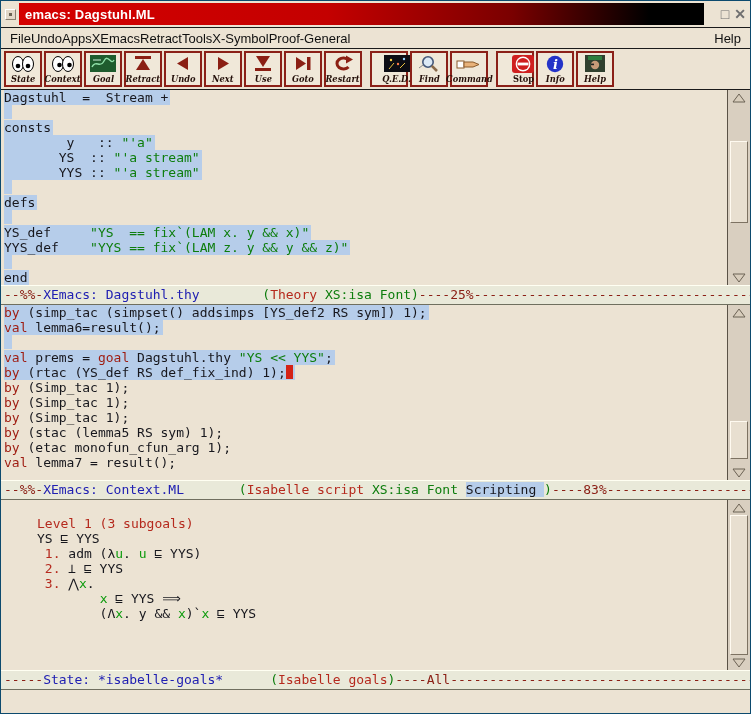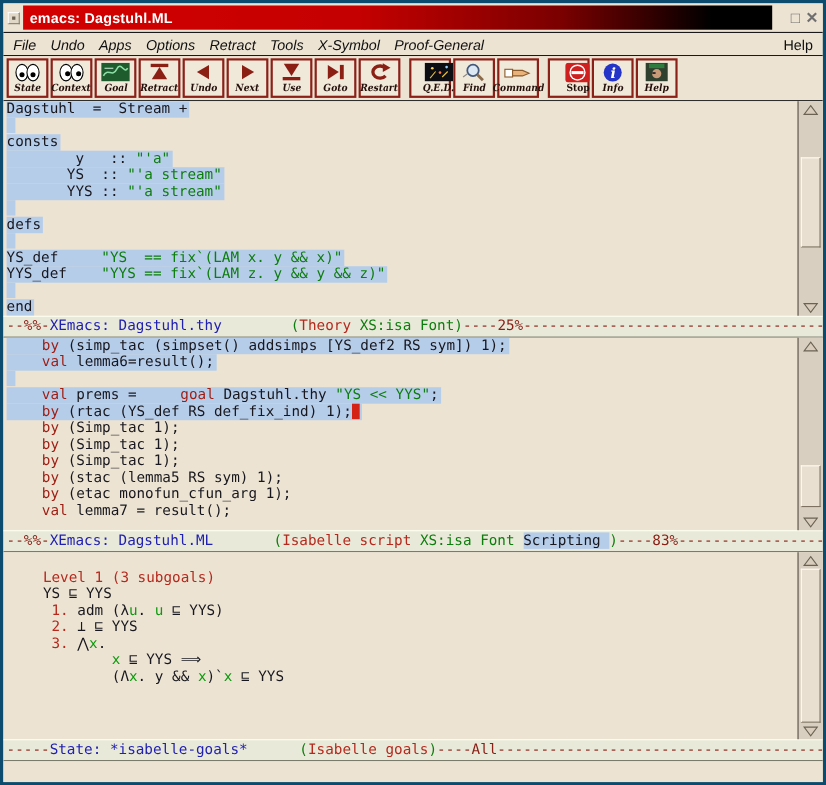--- a/index.html
+++ b/index.html
@@ -5,21 +5,21 @@
   :root{
     --c-bg:#ece3d3; --c-hl:#b6cdea; --c-text:#17171d;
     --c-keyword:#9e1b10; --c-string:#0d7d0d; --c-var:#0d9b0d;
     --c-red:#b5291d; --c-blue:#2020b2; --c-green:#0d7d0d; --c-maroon:#8b2016;
     --c-cursor:#d42316; --c-mlbg:#e9e9d9;
   }
   *{margin:0;padding:0;box-sizing:border-box;}
   html,body{background:#d8d0c2;}
   .frame{
     width:751px;height:714px;background:var(--c-bg);
-    border:3px solid #0c4a6e;position:relative;overflow:hidden;
+    border:1px solid #0c4a6e;position:relative;overflow:hidden;
     font-family:"Liberation Sans",sans-serif;
   }
   
   .titlebar{height:26px;display:flex;align-items:center;background:var(--c-bg);}
   .menu-btn{width:11px;height:11px;margin:0 3px 0 4px;background:#e2d8c8;
     border-top:1px solid #fff;border-left:1px solid #fff;
     border-right:1px solid #8a8070;border-bottom:1px solid #8a8070;
     display:flex;align-items:center;justify-content:center;}
   .menu-btn i{width:3px;height:3px;background:#6a6152;display:block;}
   .title-grad{flex:1;height:22px;display:flex;align-items:center;
@@ -44,21 +44,21 @@
     font-size:9px;line-height:10px;color:#24100a;white-space:nowrap;transform:scaleX(.92);}
   .tbtn .lb.up{font-style:normal;}
   
   .winrow{display:flex;background:var(--c-bg);justify-content:center;}
   .txt{flex:1;overflow:hidden;padding-left:3px;font-family:"DejaVu Sans Mono","DejaVu Sans",monospace;
     font-size:13px;line-height:15px;white-space:pre;color:var(--c-text);}
   .line{height:15px;}
   .hl{background:var(--c-hl);padding-right:2px;}
   .hl.strip{display:inline-block;width:8px;height:14px;vertical-align:top;}
   .cursor{display:inline-block;width:7px;height:14px;background:var(--c-cursor);vertical-align:text-top;}
-  .seg-d{color:var(--c-text);} .seg-k{color:var(--c-keyword);margin-left:32px;} .seg-s{color:var(--c-string);}
+  .seg-d{color:var(--c-text);} .seg-k{color:var(--c-keyword);} .seg-s{color:var(--c-string);}
   .seg-v{color:var(--c-var);} .seg-r{color:var(--c-red);} .seg-b{color:var(--c-blue);}
   .seg-g{color:var(--c-green);} .seg-m{color:var(--c-maroon);}
   .seg-hl{background:var(--c-hl);color:var(--c-text);text-align:center;}
   #win1 .txt{height:195px;} #win2 .txt{height:175px;} #win3 .txt{height:170px;padding-top:1px;padding-left:36px;}
   
   .scrollbar{width:23px;border-left:1px solid #5a5246;background:#d9cfc0;position:relative;}
   .sb-arrow{position:absolute;left:0;width:22px;height:13px;display:flex;align-items:center;justify-content:center;}
   .sb-arrow.up{top:1px;} .sb-arrow.down{bottom:1px;}
   .sb-thumb{position:absolute;left:2px;width:18px;background:#e8dfd0;
     border-top:1px solid #fffaf0;border-left:1px solid #fffaf0;
@@ -83,25 +83,25 @@
     <div class="title-grad">
       <span>emacs: Dagstuhl.ML</span>
     </div>
     <div class="win-controls">
       <span>□</span>
       <span>✕</span>
     </div>
   </div>
 
   <div class="menubar">
-    <span style="display:flex;gap:13px;font-style:italic;">
+    <span style="display:flex;">
         <span>File</span>
         <span>Undo</span>
         <span>Apps</span>
-        <span>Options</span>
+        <span>XEmacs</span>
         <span>Retract</span>
         <span>Tools</span>
         <span>X-Symbol</span>
         <span>Proof-General</span>
       </span>
     <span class="spacer"></span>
     <span>Help</span>
   </div>
 
   <div class="toolbar">
@@ -280,21 +280,21 @@
           </svg>
         </span>
       <div class="sb-thumb" style="top:66%;height:22%;"></div>
       <span class="sb-arrow down">
           <svg width="14" height="10">
             <polygon points="1,1 13,1 7,9" fill="#d8cdbc" stroke="#6b6254"></polygon>
           </svg>
         </span>
     </div>
   </div>
-  <div class="modeline"><span class="seg-m">--%%-</span><span class="seg-b">XEmacs: Dagstuhl.ML</span><span class="seg-d">       </span><span class="seg-g">(</span><span class="seg-r">Isabelle script</span><span class="seg-g"> XS:isa Font </span><span class="seg-hl">Scripting </span><span class="seg-g">)</span><span class="seg-m">----83%---------------------------------------------</span></div>
+  <div class="modeline"><span class="seg-m">--%%-</span><span class="seg-b">XEmacs: Context.ML</span><span class="seg-d">       </span><span class="seg-g">(</span><span class="seg-r">Isabelle script</span><span class="seg-g"> XS:isa Font </span><span class="seg-hl">Scripting </span><span class="seg-g">)</span><span class="seg-m">----83%---------------------------------------------</span></div>
 
   <div class="winrow" id="win3">
     <div class="txt"><div class="line"></div><div class="line"><span class="seg-r">Level 1 (3 subgoals)</span></div><div class="line"><span class="seg-d">YS ⊑ YYS</span></div><div class="line"><span class="seg-r"> 1.</span><span class="seg-d"> adm (λ</span><span class="seg-v">u</span><span class="seg-d">. </span><span class="seg-v">u</span><span class="seg-d"> ⊑ YYS)</span></div><div class="line"><span class="seg-r"> 2.</span><span class="seg-d"> ⊥ ⊑ YYS</span></div><div class="line"><span class="seg-r"> 3.</span><span class="seg-d"> ⋀</span><span class="seg-v">x</span><span class="seg-d">.</span></div><div class="line"><span class="seg-d">        </span><span class="seg-v">x</span><span class="seg-d"> ⊑ YYS ⟹</span></div><div class="line"><span class="seg-d">        (Λ</span><span class="seg-v">x</span><span class="seg-d">. y &amp;&amp; </span><span class="seg-v">x</span><span class="seg-d">)`</span><span class="seg-v">x</span><span class="seg-d"> ⊑ YYS</span></div></div>
     <div class="scrollbar">
       <span class="sb-arrow up">
           <svg width="14" height="10">
             <polygon points="7,1 13,9 1,9" fill="#d8cdbc" stroke="#6b6254"></polygon>
           </svg>
         </span>
       <div class="sb-thumb" style="top:9%;height:82%;"></div>

